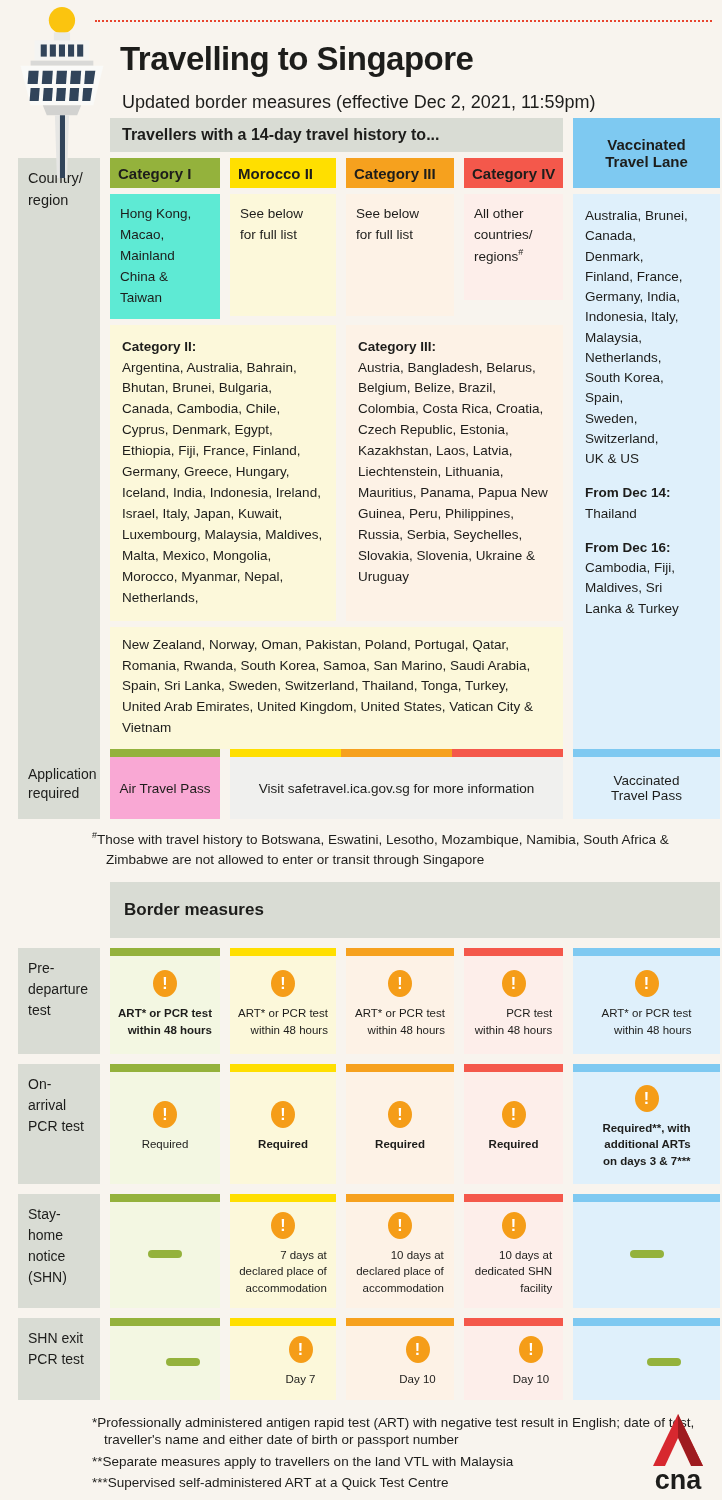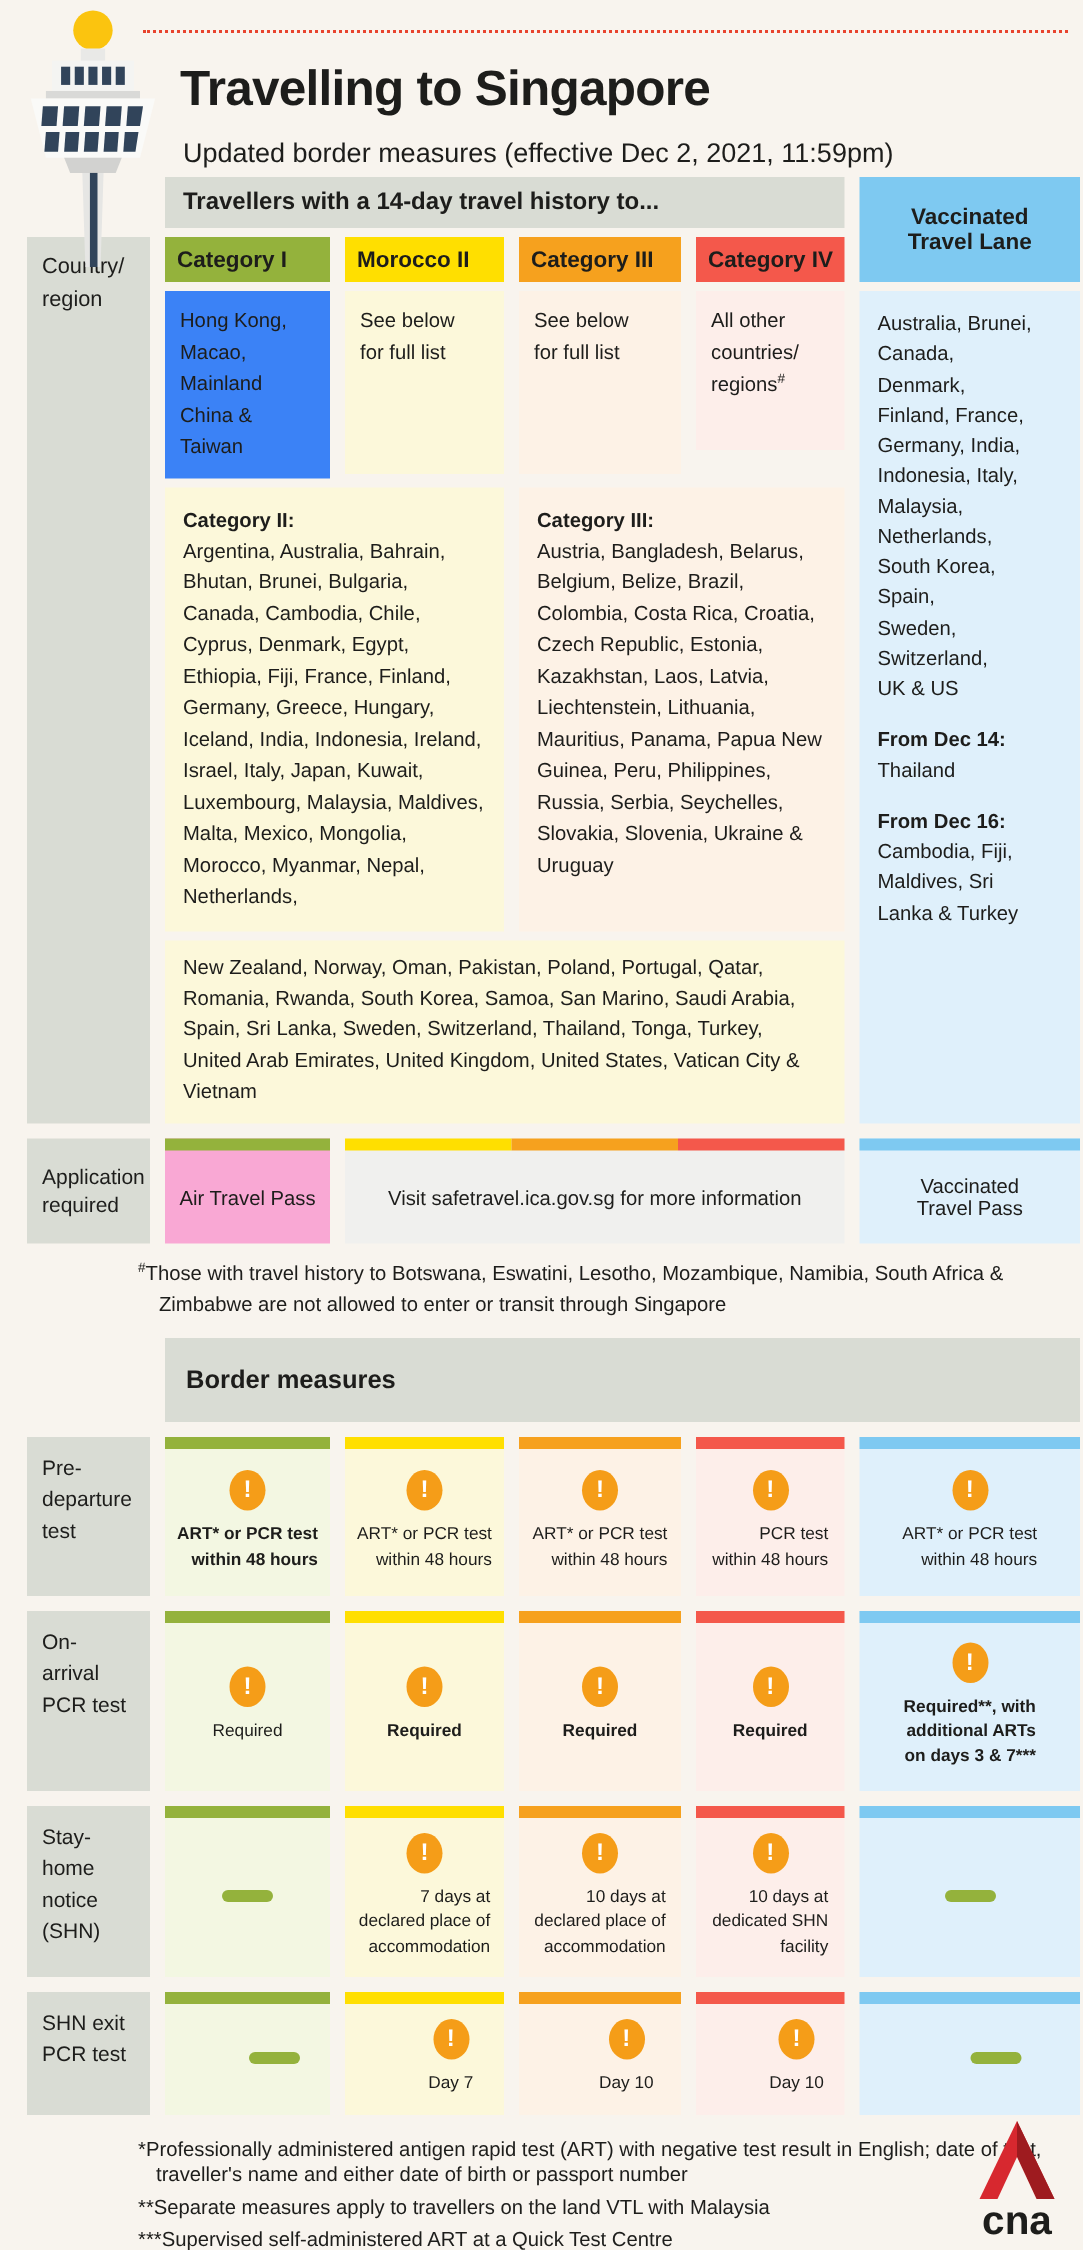--- a/index.html
+++ b/index.html
@@ -18,36 +18,36 @@
   .pre{white-space:pre-line;}
 
   
   .tbl{row-gap:6px;grid-template-rows:34px 30px auto auto auto;}
   .th-history{grid-area:1/2/2/6;background:#d9dcd4;display:flex;align-items:center;padding-left:12px;font-size:16px;font-weight:bold;}
   .th-vtl{grid-area:1/6/3/7;background:#7ec9f1;display:flex;align-items:center;justify-content:center;text-align:center;font-size:15px;font-weight:bold;}
   .lbl-country{grid-area:2/1/6/2;background:#d9dcd4;padding:10px 8px 0 10px;font-size:14.5px;line-height:1.5;}
   .chip{display:flex;align-items:center;padding-left:8px;font-size:15px;font-weight:bold;}
   .c1{grid-area:2/2;} .c2{grid-area:2/3;} .c3{grid-area:2/4;} .c4{grid-area:2/5;}
   .summary{padding:10px 10px;font-size:13.5px;line-height:1.55;align-self:start;}
-  .s1{grid-area:3/2;background:#3b82f6;min-height:94px;}
+  .s1{grid-area:3/2;background:#5eead4;min-height:94px;}
   .s2{grid-area:3/3;background:#fcf8da;min-height:102px;}
   .s3{grid-area:3/4;background:#fdf2e6;min-height:102px;}
   .s4{grid-area:3/5;background:#fdeeea;min-height:86px;}
   .listblock{padding:12px 12px;font-size:13.5px;line-height:1.55;}
   .lb2{grid-area:4/2/5/4;background:#fcf8da;}
   .lb3{grid-area:4/4/5/6;background:#fdf2e6;}
   .lbcont{grid-area:5/2/6/6;background:#fcf8da;padding-top:8px;padding-bottom:10px;}
   .list-title{font-weight:bold;display:block;}
   .vtl-cell{grid-area:3/6/6/7;background:#dff0fb;padding:12px 12px;font-size:13.5px;line-height:1.5;}
   .vtl-cell p{margin:0 0 14px 0;}
   .vtl-cell .b{font-weight:bold;display:block;}
   sup{font-size:9px;}
 
   
-  .app{margin-top:10px;}
+  .app{margin-top:0;}
   .appbox{position:relative;display:flex;align-items:center;justify-content:center;text-align:center;font-size:13.5px;min-height:70px;padding-top:8px;box-sizing:border-box;}
   .topbar{position:absolute;top:0;left:0;right:0;height:8px;display:flex;}
   .topbar i{flex:1;display:block;}
   .app-lbl{grid-column:1;background:#d9dcd4;display:flex;align-items:center;padding-left:10px;font-size:14px;line-height:1.4;}
   .app-c1{grid-column:2;background:#f9a8d4;}
   .app-wide{grid-column:3/6;background:#f0f0ee;}
   .app-vtl{grid-column:6;background:#dff0fb;}
 
   
   .hashnote{margin:10px 20px 0 92px;font-size:13.5px;line-height:1.5;padding-left:14px;text-indent:-14px;}

